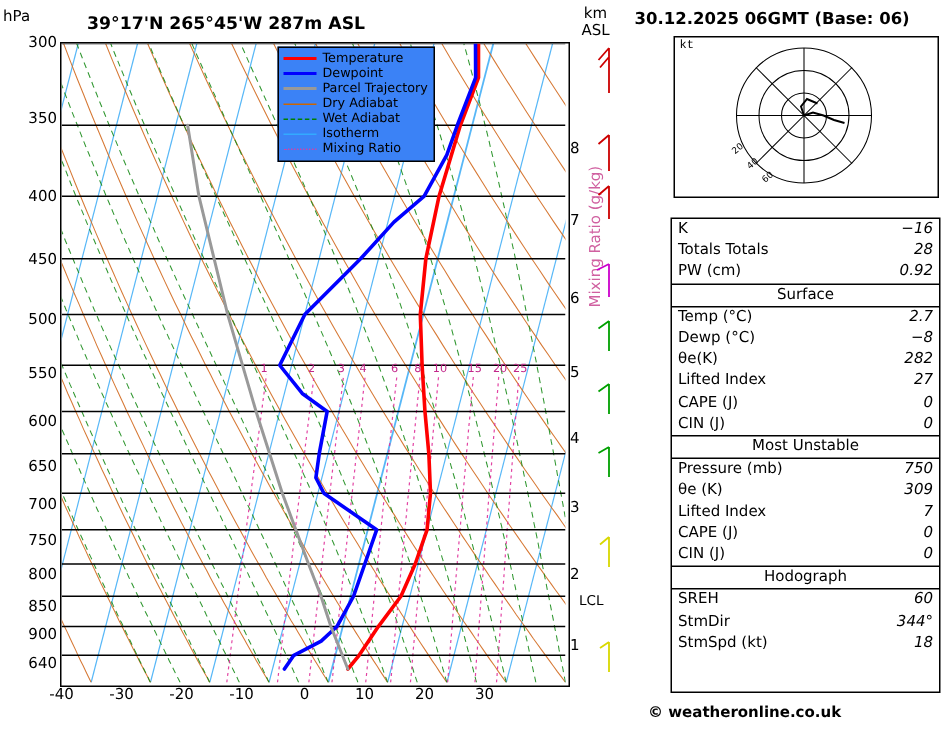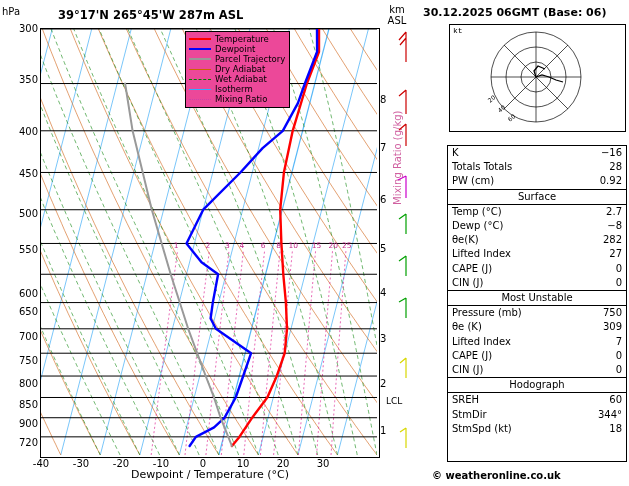--- a/index.html
+++ b/index.html
@@ -19,64 +19,64 @@
 
   .ytick{position:absolute;right:382px;font-size:10px;color:#000;text-align:right;width:36px;}
   .xtick{position:absolute;font-size:10px;color:#000;text-align:center;width:34px;}
   .rtick{position:absolute;left:380px;font-size:10px;color:#000;}
   .xaxis-title{position:absolute;left:60px;top:468px;width:300px;text-align:center;font-size:11px;color:#000;}
 
   .mixlabel{position:absolute;left:392px;top:205px;font-size:10px;color:#d060a0;
             transform:rotate(-90deg);transform-origin:left top;white-space:nowrap;}
 
   
-  #legend{position:absolute;left:185px;top:31px;background:#ec4899;border:1px solid #000;padding:2px 4px 3px 3px;}
+  #legend{position:absolute;left:185px;top:31px;background:#3b82f6;border:1px solid #000;padding:2px 4px 3px 3px;}
   #legend .row{display:flex;align-items:center;height:10px;margin:0;}
   #legend .sw{width:22px;height:0;border-top-width:2px;border-top-style:solid;margin-right:4px;}
   #legend .lb{font-size:8.5px;color:#000;line-height:9px;}
 
   
   #right{left:421px;top:0;width:208px;height:486px;}
   .rheader{position:absolute;left:2px;top:6px;font-size:11px;font-weight:bold;color:#000;}
 
   #hodobox{position:absolute;left:28px;top:24px;width:175px;height:106px;border:1px solid #000;background:#fff;}
   .ktlabel{position:absolute;left:3px;top:1px;font-size:8px;color:#000;font-family:Liberation Mono, monospace;}
 
   #tablebox{position:absolute;left:26px;top:145px;width:178px;height:315px;border:1px solid #000;background:#fff;}
   table.idx{width:100%;border-collapse:collapse;font-size:10px;color:#000;}
   table.idx td{padding:0 4px;height:14.2px;line-height:14.2px;white-space:nowrap;}
-  table.idx td.val{text-align:right;}
+  table.idx td.val{text-align:right;font-style:italic;}
   tr.sec td{text-align:center;border-top:1px solid #000;border-bottom:1px solid #000;height:14px;}
   .copy{font-family:"DejaVu Sans",sans-serif;}
 </style>
 </head>
 <body>
 
 <div id="root">
 
   <div id="skewt" class="abs">
 
     <div class="hpa-label">hPa</div>
     <div class="title">39°17'N 265°45'W 287m ASL</div>
     <div class="km-label">km<br>ASL</div>
 
     <div class="ytick" style="top:23px;">300</div>
     <div class="ytick" style="top:74px;">350</div>
     <div class="ytick" style="top:126px;">400</div>
     <div class="ytick" style="top:168px;">450</div>
     <div class="ytick" style="top:208px;">500</div>
     <div class="ytick" style="top:244px;">550</div>
-    <div class="ytick" style="top:276px;margin-top:12px;">600</div>
+    <div class="ytick" style="top:276px;">600</div>
     <div class="ytick" style="top:306px;">650</div>
     <div class="ytick" style="top:331px;">700</div>
     <div class="ytick" style="top:355px;">750</div>
     <div class="ytick" style="top:378px;">800</div>
     <div class="ytick" style="top:399px;">850</div>
     <div class="ytick" style="top:418px;">900</div>
-    <div class="ytick" style="top:437px;">720</div>
+    <div class="ytick" style="top:437px;">640</div>
 
     <div class="rtick" style="top:94px;">8</div>
     <div class="rtick" style="top:142px;">7</div>
     <div class="rtick" style="top:194px;">6</div>
     <div class="rtick" style="top:243px;">5</div>
     <div class="rtick" style="top:287px;">4</div>
     <div class="rtick" style="top:333px;">3</div>
     <div class="rtick" style="top:378px;">2</div>
     <div class="rtick" style="top:425px;">1</div>
     <div class="rtick" style="top:396px;left:386px;font-size:9px;">LCL</div>
@@ -84,21 +84,20 @@
     <div class="mixlabel">Mixing Ratio (g/kg)</div>
 
     <div class="xtick" style="left:24px;top:458px;">-40</div>
     <div class="xtick" style="left:64px;top:458px;">-30</div>
     <div class="xtick" style="left:104px;top:458px;">-20</div>
     <div class="xtick" style="left:144px;top:458px;">-10</div>
     <div class="xtick" style="left:186px;top:458px;">0</div>
     <div class="xtick" style="left:226px;top:458px;">10</div>
     <div class="xtick" style="left:266px;top:458px;">20</div>
     <div class="xtick" style="left:306px;top:458px;">30</div>
-    <div class="xaxis-title">Dewpoint / Temperature (°C)</div>
 
     <div id="plotbox">
       <svg id="plotsvg" width="336" height="426" viewBox="0 0 336 426">
         <g id="g-isotherms">
             <line x1="-296.4705882352941" y1="426" x2="-186.4705882352941" y2="0" stroke="#4fb4f7" stroke-width="0.8" opacity="0.95"></line>
             <line x1="-256.94117647058823" y1="426" x2="-146.94117647058823" y2="0" stroke="#4fb4f7" stroke-width="0.8" opacity="0.95"></line>
             <line x1="-217.41176470588238" y1="426" x2="-107.41176470588238" y2="0" stroke="#4fb4f7" stroke-width="0.8" opacity="0.95"></line>
             <line x1="-177.88235294117646" y1="426" x2="-67.88235294117646" y2="0" stroke="#4fb4f7" stroke-width="0.8" opacity="0.95"></line>
             <line x1="-138.35294117647058" y1="426" x2="-28.35294117647058" y2="0" stroke="#4fb4f7" stroke-width="0.8" opacity="0.95"></line>
             <line x1="-98.82352941176471" y1="426" x2="11.17647058823529" y2="0" stroke="#4fb4f7" stroke-width="0.8" opacity="0.95"></line>

